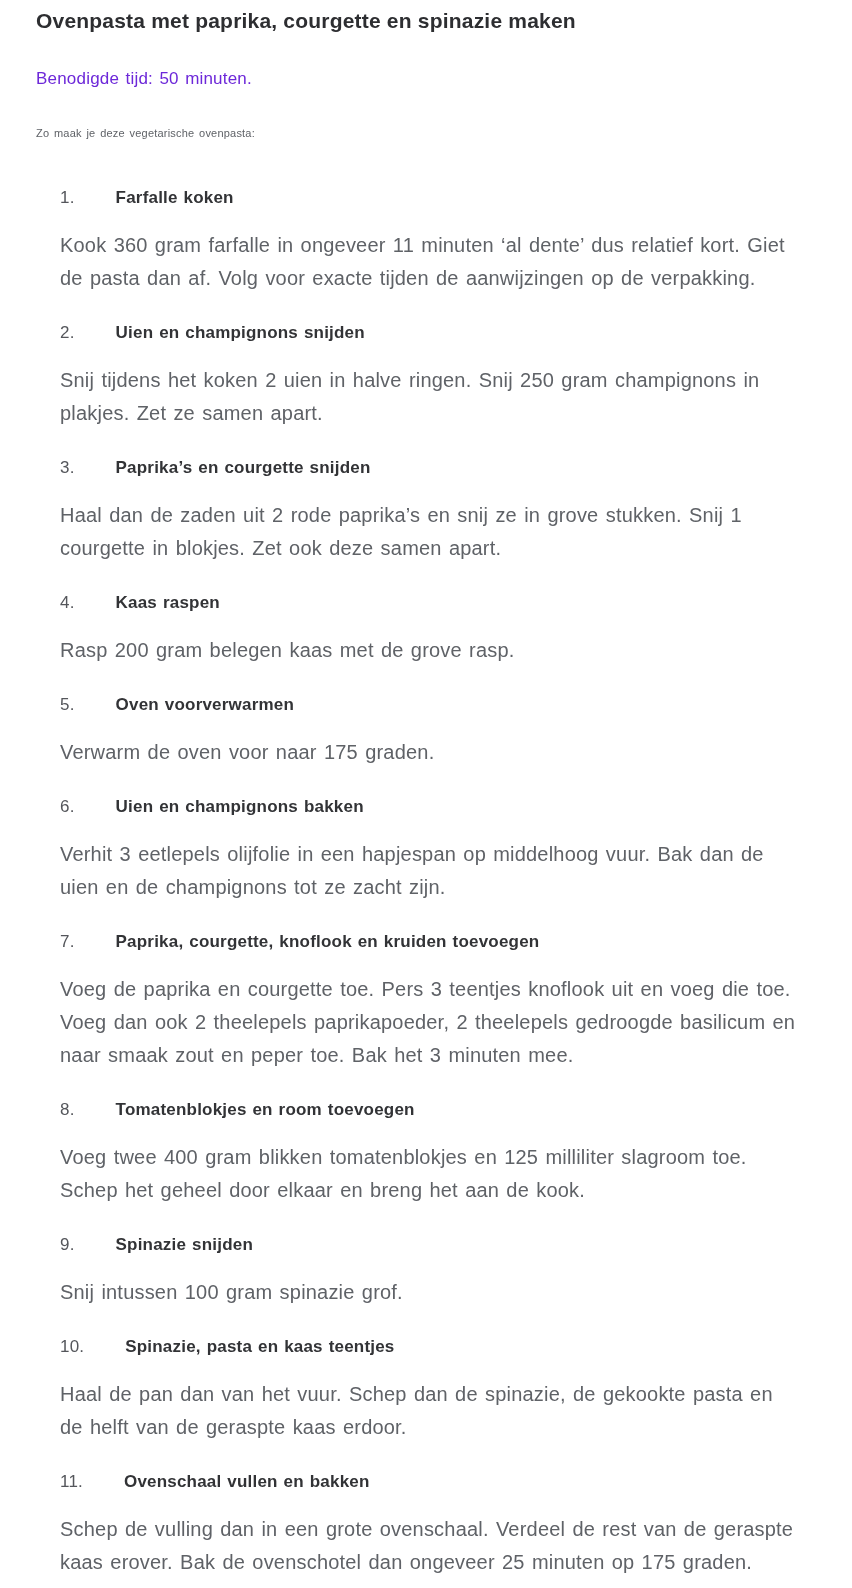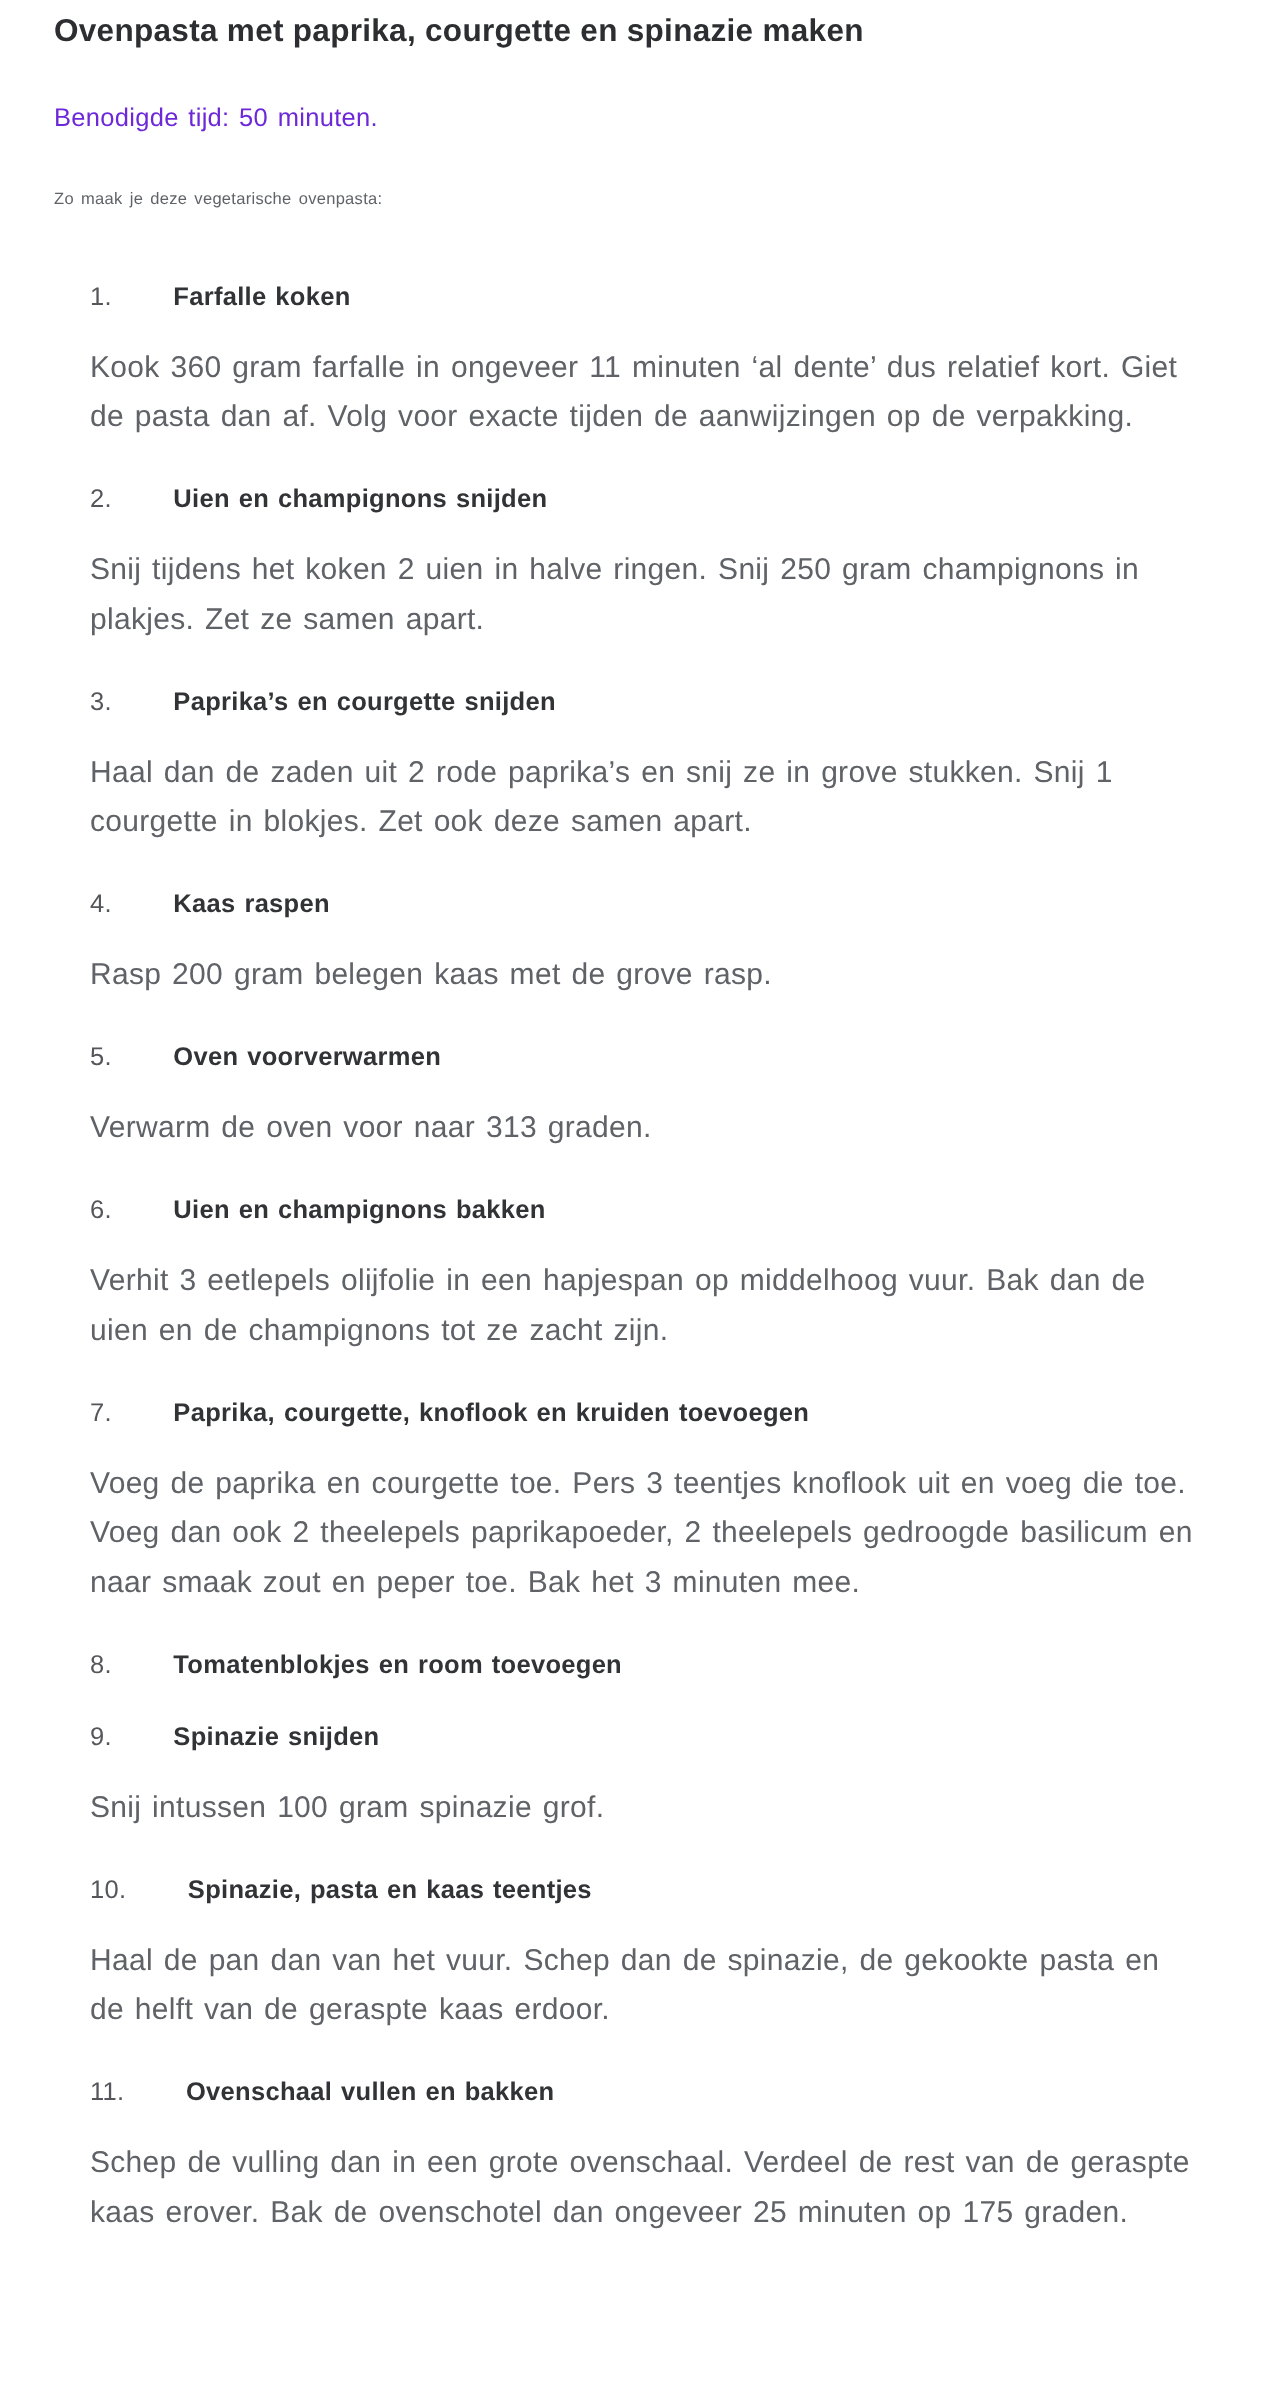--- a/index.html
+++ b/index.html
@@ -111,41 +111,42 @@
         <div class="step-head">
           <span class="step-number">4.</span><span class="step-title">Kaas raspen</span>
         </div>
         <p class="step-body">Rasp 200 gram belegen kaas met de grove rasp.</p>
       </li>
 
       <li class="step">
         <div class="step-head">
           <span class="step-number">5.</span><span class="step-title">Oven voorverwarmen</span>
         </div>
-        <p class="step-body">Verwarm de oven voor naar 313 graden.</p>
+        <p class="step-body">Verwarm de oven voor naar 175 graden.</p>
       </li>
 
       <li class="step">
         <div class="step-head">
           <span class="step-number">6.</span><span class="step-title">Uien en champignons bakken</span>
         </div>
         <p class="step-body">Verhit 3 eetlepels olijfolie in een hapjespan op middelhoog vuur. Bak dan de uien en de champignons tot ze zacht zijn.</p>
       </li>
 
       <li class="step">
         <div class="step-head">
           <span class="step-number">7.</span><span class="step-title">Paprika, courgette, knoflook en kruiden toevoegen</span>
         </div>
         <p class="step-body">Voeg de paprika en courgette toe. Pers 3 teentjes knoflook uit en voeg die toe. Voeg dan ook 2 theelepels paprikapoeder, 2 theelepels gedroogde basilicum en naar smaak zout en peper toe. Bak het 3 minuten mee.</p>
       </li>
 
       <li class="step">
         <div class="step-head">
           <span class="step-number">8.</span><span class="step-title">Tomatenblokjes en room toevoegen</span>
         </div>
+        <p class="step-body">Voeg twee 400 gram blikken tomatenblokjes en 125 milliliter slagroom toe. Schep het geheel door elkaar en breng het aan de kook.</p>
       </li>
 
       <li class="step">
         <div class="step-head">
           <span class="step-number">9.</span><span class="step-title">Spinazie snijden</span>
         </div>
         <p class="step-body">Snij intussen 100 gram spinazie grof.</p>
       </li>
 
       <li class="step">

